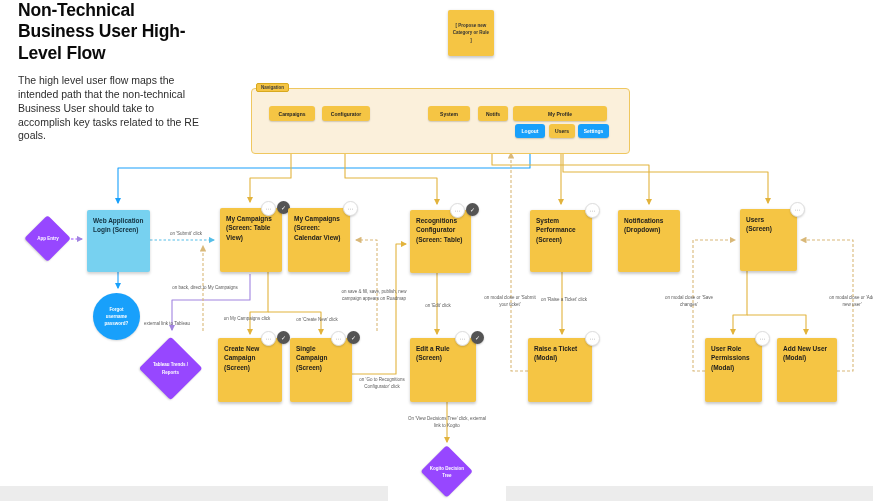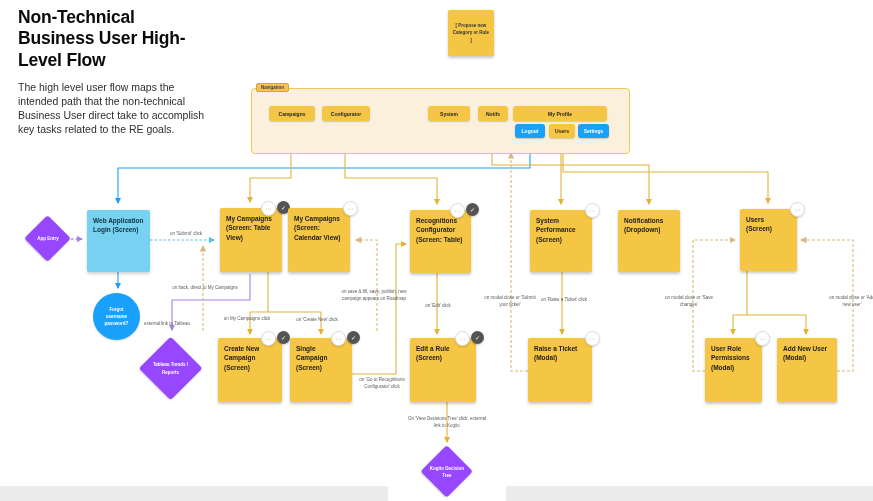--- a/index.html
+++ b/index.html
@@ -1,20 +1,20 @@
 <!DOCTYPE html>
 <html><head>
 <meta charset="utf-8">
 <style>
   html,body{margin:0;padding:0;background:#fff;}
   .canvas{position:relative;width:873px;height:501px;background:#ffffff;overflow:hidden;
           font-family:"Liberation Sans",sans-serif;}
   .edge-strip{position:absolute;background:#ececec;height:15px;top:486px;}
   
-  .header{position:absolute;left:18px;top:7px;width:190px;}
+  .header{position:absolute;left:18px;top:0;width:190px;}
   .header h1{font-size:17.5px;font-weight:800;line-height:1.22;margin:0;color:#0a0a0a;letter-spacing:-0.2px;}
   .header p{font-size:10.5px;line-height:1.32;color:#2d2d2d;margin:10px 0 0 0;}
   
   .nav{position:absolute;left:251px;top:88px;width:377px;height:64px;background:#FBF0DB;
        border:1px solid #EFC75F;border-radius:4px;}
   .nav-tag{position:absolute;left:4px;top:-6px;background:#F5C544;font-size:4.5px;font-weight:700;
        padding:1px 4px;border-radius:2px;color:#3c3c3c;border:0.5px solid #d8a91f;}
   .navbtn{position:absolute;display:flex;align-items:center;justify-content:center;font-size:5px;
        font-weight:700;border-radius:3px;box-shadow:0 1px 1.5px rgba(0,0,0,.18);cursor:pointer;}
   .navbtn.yellow{background:#F5C544;color:#252525;}
@@ -50,21 +50,21 @@
 </head>
 <body>
 
 <div class="canvas">
 
   <div class="edge-strip" style="left:0;width:388px;"></div>
   <div class="edge-strip" style="left:506px;width:367px;"></div>
 
   <div class="header">
     <h1>Non-Technical Business User High-Level Flow</h1>
-    <p>The high level user flow maps the intended path that the non-technical Business User direct take to accomplish key tasks related to the RE goals.</p>
+    <p>The high level user flow maps the intended path that the non-technical Business User should take to accomplish key tasks related to the RE goals.</p>
   </div>
 
   <svg class="wires" width="873" height="501">
     <defs>
       <marker id="aY" markerWidth="6" markerHeight="6" refX="5" refY="3" orient="auto">
           <path d="M0,0 L6,3 L0,6 z" fill="#E2B33C"></path>
         </marker>
       <marker id="aT" markerWidth="6" markerHeight="6" refX="5" refY="3" orient="auto">
           <path d="M0,0 L6,3 L0,6 z" fill="#D9B878"></path>
         </marker>

